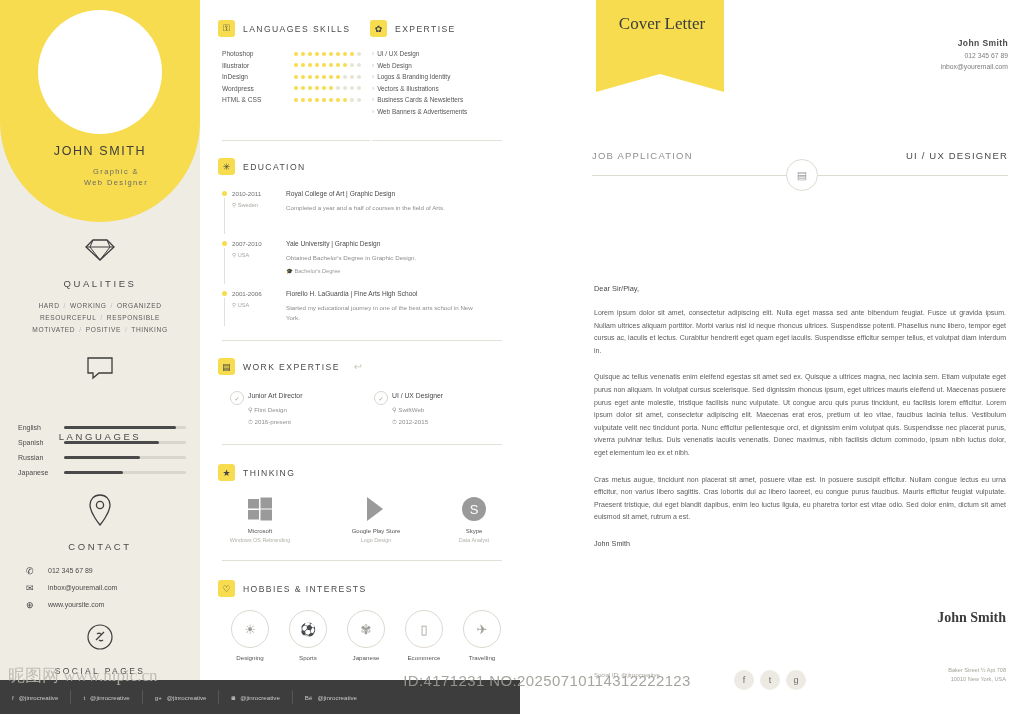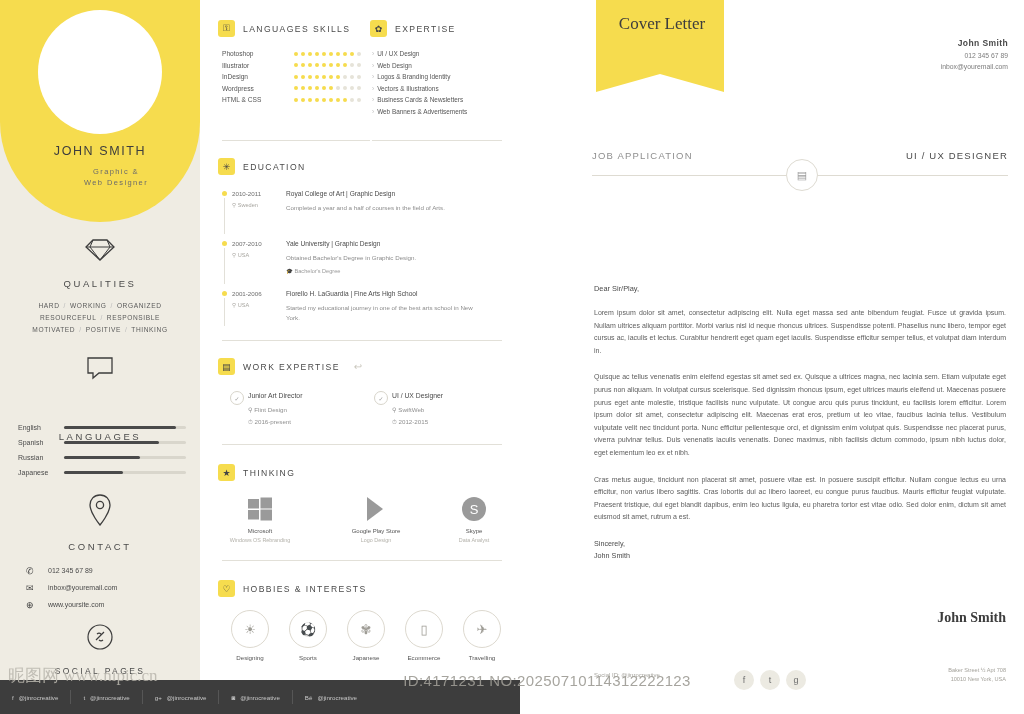--- a/index.html
+++ b/index.html
@@ -461,21 +461,20 @@
       <div class="rbl">UI / UX DESIGNER</div>
       <div class="rule"></div>
       <div class="knob">▤</div>
     </div>
 
     <div class="letter">
       <div class="salute">Dear Sir/Play,</div>
       <div class="para">Lorem ipsum dolor sit amet, consectetur adipiscing elit. Nulla eget massa sed ante bibendum feugiat. Fusce ut gravida ipsum. Nullam ultrices aliquam porttitor. Morbi varius nisl id neque rhoncus ultrices. Suspendisse potenti. Phasellus nunc libero, tempor eget cursus ac, iaculis et lectus. Curabitur hendrerit eget quam eget iaculis. Suspendisse efficitur semper tellus, et volutpat diam interdum in.</div>
       <div class="para">Quisque ac tellus venenatis enim eleifend egestas sit amet sed ex. Quisque a ultrices magna, nec lacinia sem. Etiam vulputate eget purus non aliquam. In volutpat cursus scelerisque. Sed dignissim rhoncus ipsum, eget ultrices mauris eleifend ut. Maecenas posuere purus eget ante molestie, tristique facilisis nunc vulputate. Ut congue arcu quis purus tincidunt, eu facilisis lorem efficitur. Lorem ipsum dolor sit amet, consectetur adipiscing elit. Maecenas erat eros, pretium ut leo vitae, faucibus lacinia tellus. Vestibulum vulputate velit nec tincidunt porta. Nunc efficitur pellentesque orci, et dignissim enim volutpat quis. Suspendisse nec placerat purus, viverra pulvinar tellus. Duis venenatis iaculis venenatis. Donec maximus, nibh facilisis dictum commodo, ipsum nibh luctus dolor, eget elementum leo ex et nibh.</div>
       <div class="para">Cras metus augue, tincidunt non placerat sit amet, posuere vitae est. In posuere suscipit efficitur. Nullam congue lectus eu urna efficitur, non varius libero sagittis. Cras lobortis dui ac libero laoreet, eu congue purus faucibus. Mauris efficitur feugiat vulputate. Praesent tristique, dui eget blandit dapibus, enim leo luctus ligula, eu pharetra tortor est vitae odio. Sed dolor enim, dictum sit amet euismod sit amet, rutrum a est.</div>
-      <div class="sign">Sincerely,</div>
       <div class="sign">John Smith</div>
     </div>
 
     <div class="bigsign">John Smith</div>
 
     <div class="cl-foot">Social ID: @jinrocreative</div>
     <div class="soc-circle" style="left:198px;">f</div>
     <div class="soc-circle" style="left:224px;">t</div>
     <div class="soc-circle" style="left:250px;">g</div>
     <div class="cl-foot-r">

